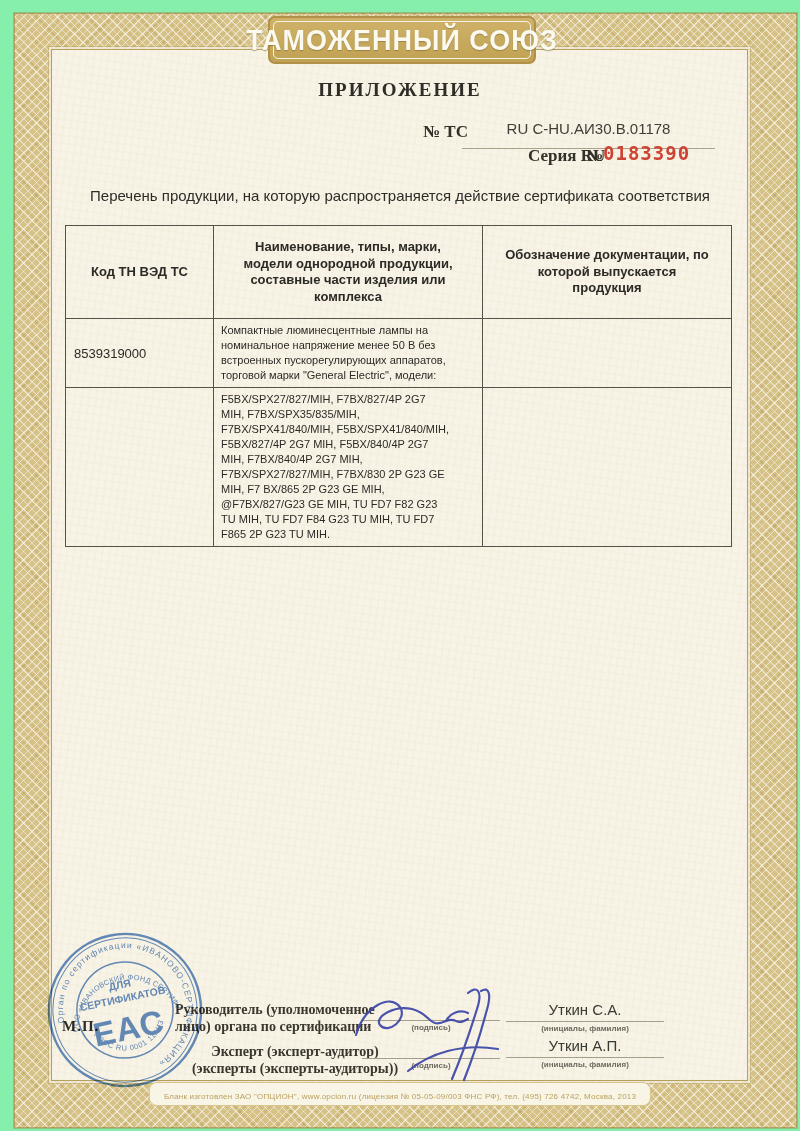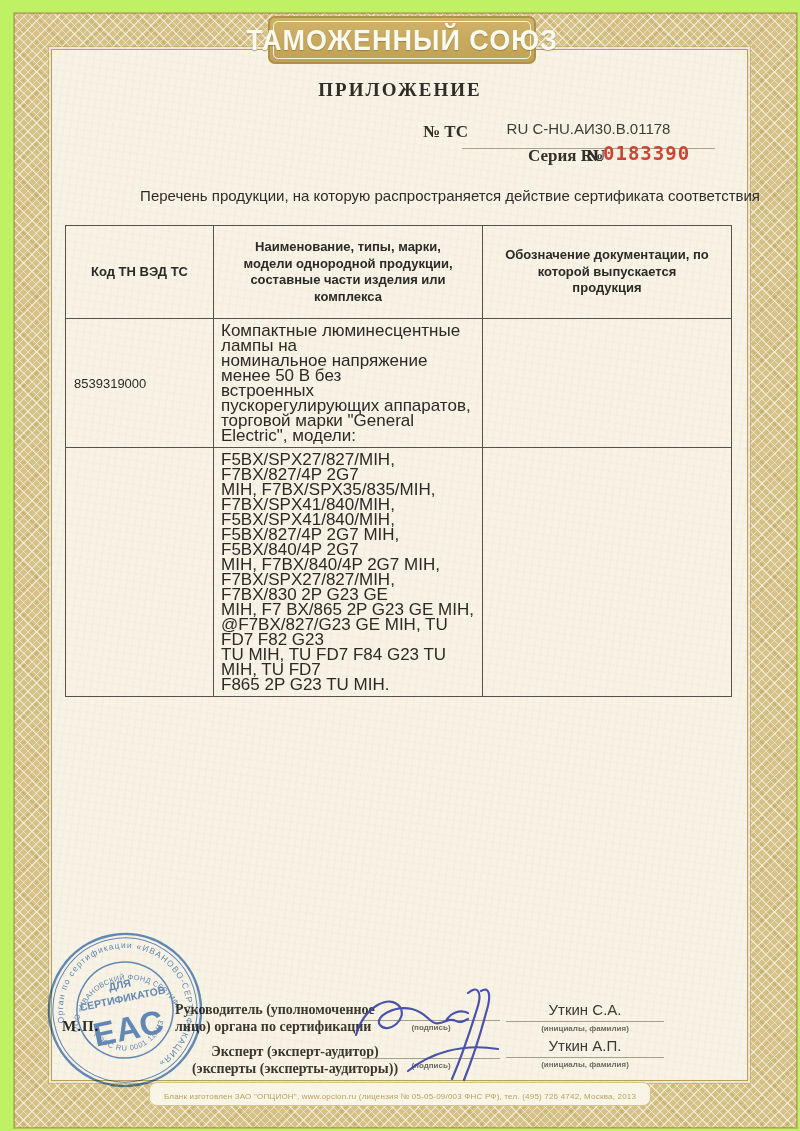--- a/index.html
+++ b/index.html
@@ -1,17 +1,17 @@
 <!DOCTYPE html>
 <html><head>
 <meta charset="utf-8">
 <style>
   html,body{margin:0;padding:0;}
   body{background:#ffffff;font-family:"Liberation Sans",sans-serif;}
-  .page{position:relative;width:800px;height:1131px;background:#bef264;overflow:hidden;}
+  .page{position:relative;width:800px;height:1131px;background:#86efac;overflow:hidden;}
 
   
   .band{position:absolute;left:14px;top:13px;right:3px;bottom:3px;
     background-color:#d6c287;
     background-image:
       repeating-linear-gradient(45deg, rgba(255,255,255,.55) 0 1px, transparent 1px 6px),
       repeating-linear-gradient(-45deg, rgba(255,255,255,.55) 0 1px, transparent 1px 6px),
       repeating-linear-gradient(45deg, rgba(168,138,72,.28) 0 1px, transparent 1px 9px),
       repeating-linear-gradient(-45deg, rgba(168,138,72,.28) 0 1px, transparent 1px 9px);
     box-shadow: inset 0 0 0 1px rgba(150,124,58,.55), 0 0 0 1px rgba(150,124,58,.4);}
@@ -37,30 +37,30 @@
   .serif-lbl{font-family:"Liberation Serif",serif;font-weight:600;color:#33302a;}
   .cl-label{position:absolute;left:170px;top:122px;font-size:17px;letter-spacing:.4px;z-index:2;}
   .cl-no{position:absolute;left:423px;top:122px;font-size:17px;z-index:2;}
   .cl-value{position:absolute;left:462px;top:120px;width:253px;text-align:center;z-index:2;
     font-size:15px;color:#403d37;border-bottom:1px solid #aba28e;padding-bottom:11px;}
   .sr-label{position:absolute;left:528px;top:146px;font-size:17px;z-index:2;}
   .sr-no{position:absolute;left:586px;top:146px;font-size:17px;z-index:2;}
   .sr-value{position:absolute;left:603px;top:142px;z-index:2;
     font-family:"DejaVu Sans Mono",monospace;font-weight:bold;font-size:19px;letter-spacing:1px;color:#cd4334;}
 
-  .subtitle{position:absolute;top:187px;left:40px;right:40px;text-align:right;z-index:2;
+  .subtitle{position:absolute;top:187px;left:40px;right:40px;text-align:center;z-index:2;
     font-size:15px;color:#2e2c28;}
 
   
   table.tbl{position:absolute;left:65px;top:225px;width:666px;z-index:2;
     border-collapse:collapse;table-layout:fixed;}
   .tbl th,.tbl td{border:1px solid #55524a;}
   .tbl th{font-size:13px;font-weight:bold;color:#2c2a26;text-align:center;vertical-align:middle;
     padding:4px 8px;line-height:16.5px;white-space:pre-line;}
-  .tbl td{font-size:17px;color:#2c2a26;vertical-align:top;padding:4px 7px;line-height:15px;}
+  .tbl td{font-size:11px;color:#2c2a26;vertical-align:top;padding:4px 7px;line-height:15px;}
   .tbl tr.hdr{height:93px;}
   .tbl tr.r1{height:63px;}
   .tbl tr.r2{height:152px;}
   td.code-cell{vertical-align:middle;padding-left:8px;font-size:13px;}
   td.pre{white-space:pre-line;}
 
   
   .mp{position:absolute;left:62px;top:1018px;z-index:3;
     font-family:"Liberation Serif",serif;font-weight:bold;font-size:15px;letter-spacing:1px;color:#2e2c28;text-align:center;}
   .sig-label{position:absolute;z-index:2;font-family:"Liberation Serif",serif;font-weight:600;

